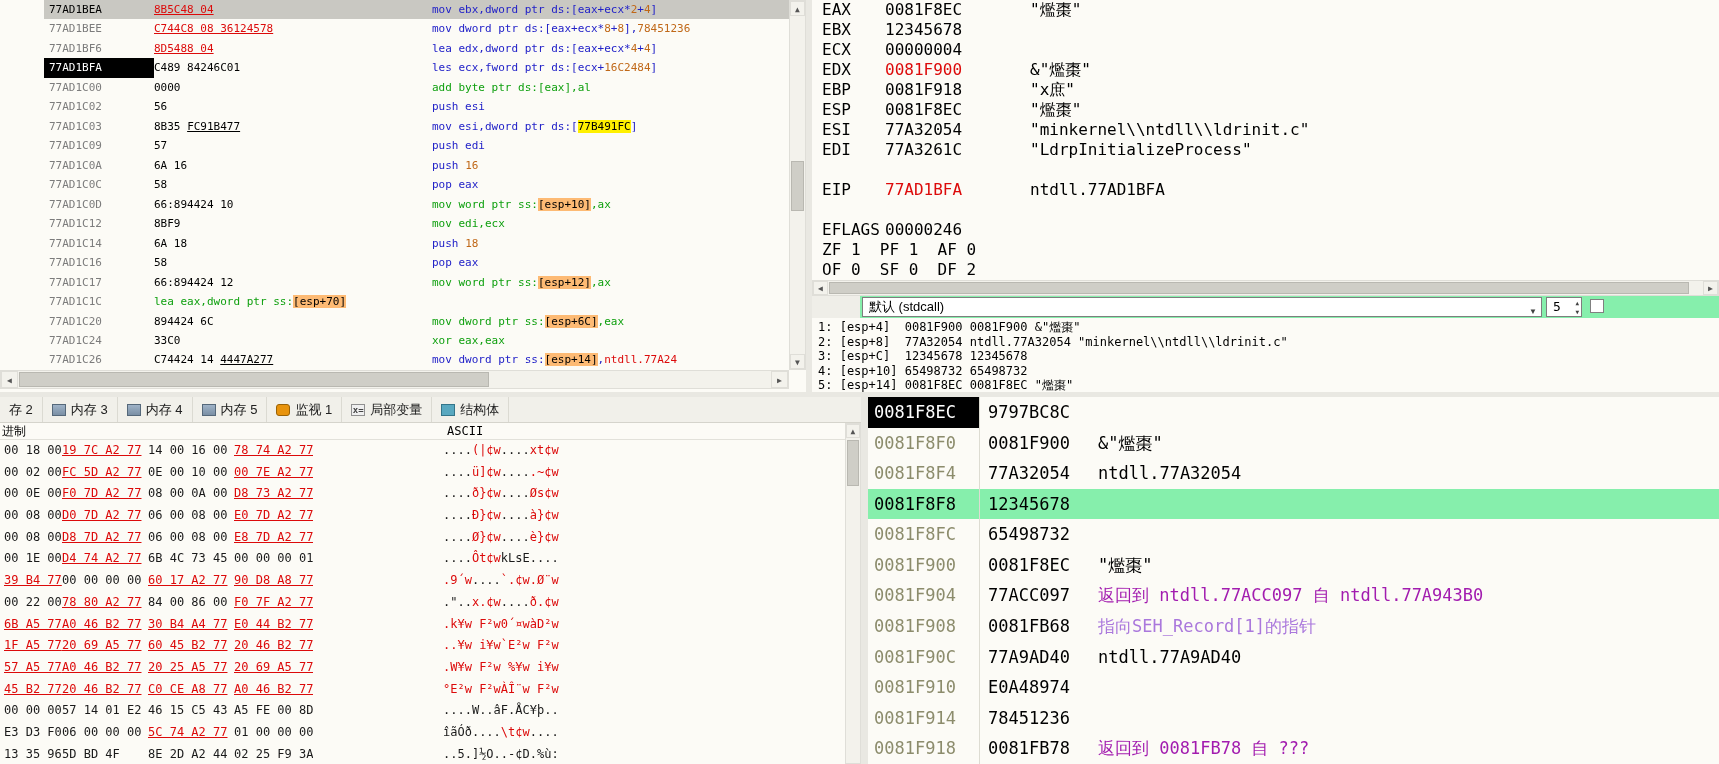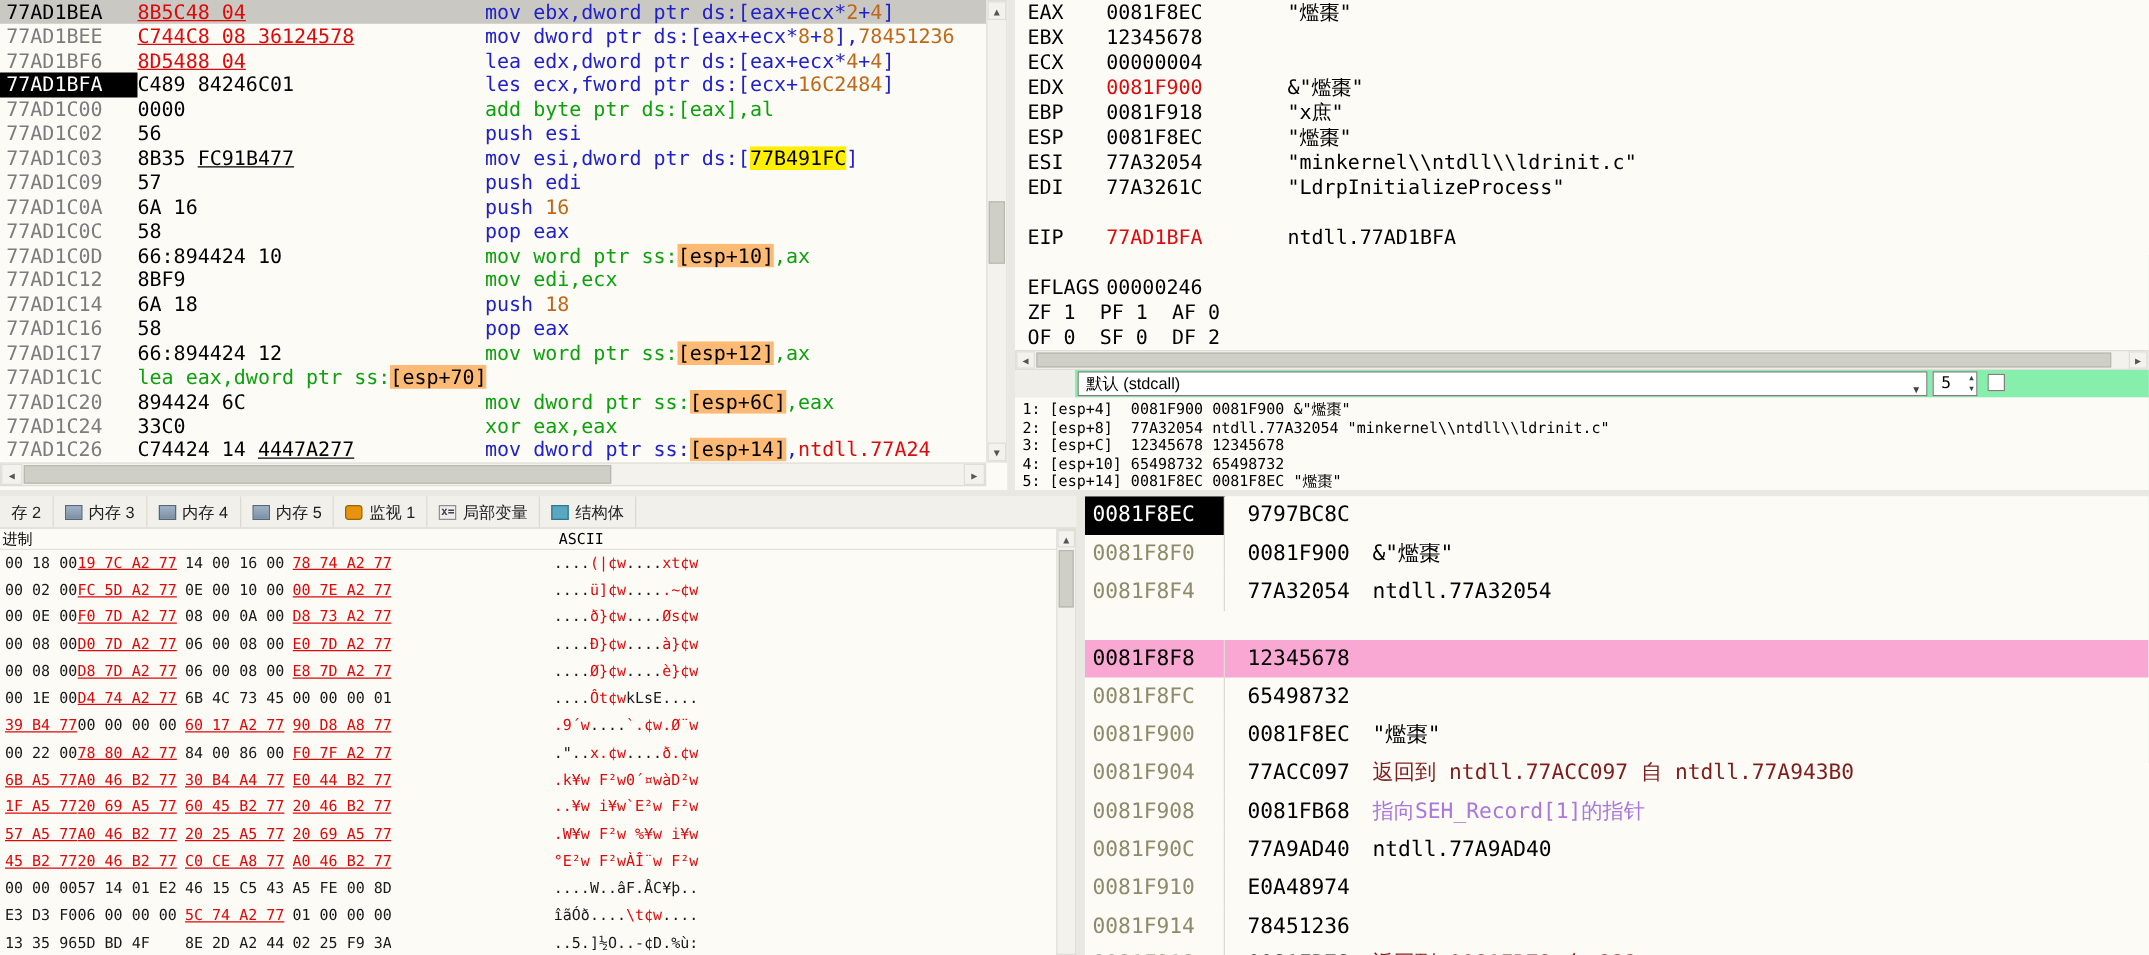--- a/index.html
+++ b/index.html
@@ -3,21 +3,21 @@
 <meta charset="utf-8">
 <style>
   *{margin:0;padding:0;box-sizing:border-box;}
   html,body{width:1719px;height:764px;overflow:hidden;background:#EFEEE8;}
   #root{position:relative;width:1719px;height:764px;font-family:"DejaVu Sans Mono",monospace;color:#000;}
   .panel{position:absolute;background:#FCFBF6;overflow:hidden;}
 
   
   #disasm{left:0;top:0;width:806px;height:392px;}
   #disasm-rows{position:absolute;left:0;top:0;width:789px;height:370px;overflow:hidden;}
-  .drow{display:flex;height:19.47px;line-height:19.5px;font-size:16px;white-space:pre;}
+  .drow{display:flex;height:19.47px;line-height:19.5px;font-size:11px;white-space:pre;margin-left:44px;}
   .drow.sel{background:#C9C8C2;}
   .drow .addr{width:110px;padding-left:5px;flex:none;color:#7C7C7C;}
   .drow.sel .addr{color:#000;}
   .drow.eip .addr{background:#000;color:#FFF;}
   .drow .bytes{width:278px;flex:none;}
   .drow .ins{flex:1;overflow:hidden;}
   .tk.k{color:#000;}
   .tk.mb{color:#2121C8;}
   .tk.gr{color:#0FA00F;}
   .tk.or{color:#C06818;}
@@ -79,27 +79,27 @@
   .mrow .g2{width:86px;}
   .mrow .g3{width:79px;}
   .mrow .asc{margin-left:130px;flex:none;}
   .mrow .rd{color:#DC0A0A;}
   .mrow .hexul{text-decoration:underline;}
   .mrow .k{color:#1A1A1A;}
 
   
   #stack{left:868px;top:397px;width:851px;height:367px;}
   .srow{display:flex;height:30.58px;line-height:30.6px;font-size:17px;white-space:pre;}
-  .srow.sel{background:#f9a8d4;margin-top:23px;}
+  .srow.sel{background:#86efac;}
   .saddr{width:112px;flex:none;padding-left:6px;color:#8C8C6C;border-right:1px solid #DDDCD2;}
   .saddr.csp{background:#000;color:#FFF;}
   .srow.sel .saddr{color:#000;}
-  .sval{width:118px;flex:none;padding-left:18px;}
+  .sval{width:118px;flex:none;padding-left:8px;}
   .scomment{flex:1;overflow:hidden;}
-  .scomment.rd{color:#7f1d1d;}
+  .scomment.rd{color:#a21caf;}
   .scomment.seh{color:#AA78DC;}
 </style>
 </head>
 <body>
 
 <div id="root">
 
   <div id="disasm" class="panel">
     <div id="disasm-rows">
         <div class="drow sel"><span class="addr">77AD1BEA</span><span class="bytes"><span class="tk rd ul">8B5C48 04</span></span><span class="ins"><span class="tk mb">mov ebx,dword ptr ds:[eax+ecx*</span><span class="tk or">2</span><span class="tk mb">+</span><span class="tk or">4</span><span class="tk mb">]</span></span></div>

